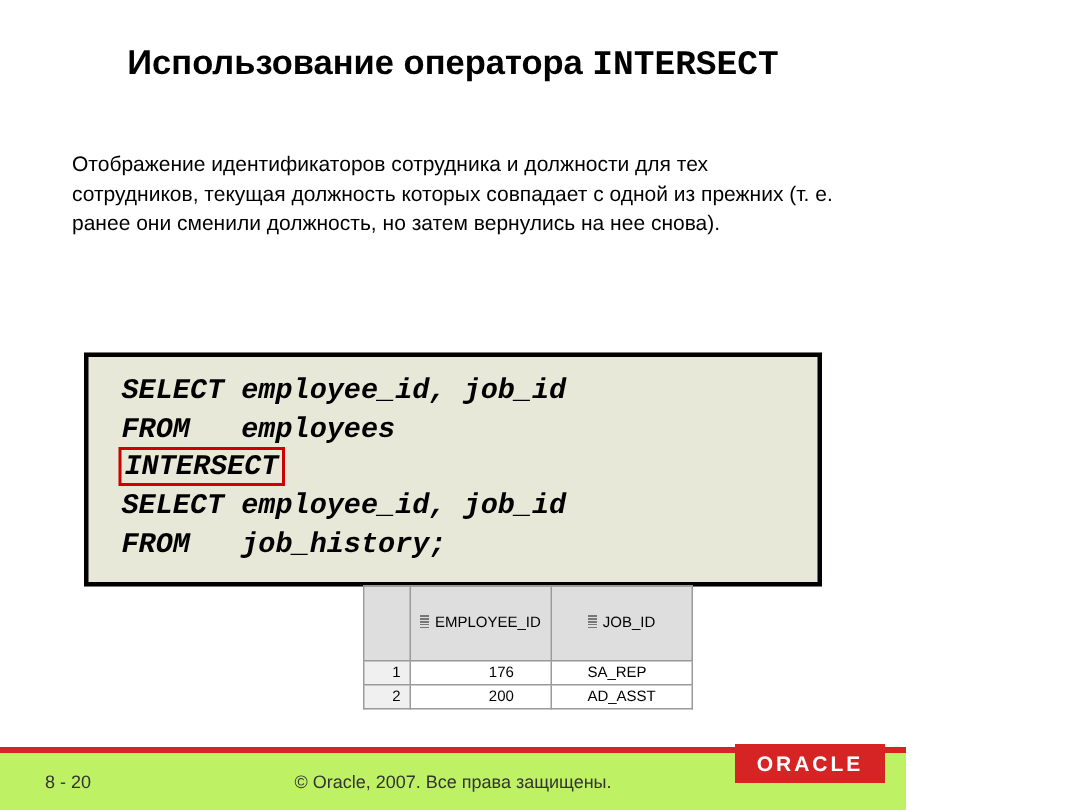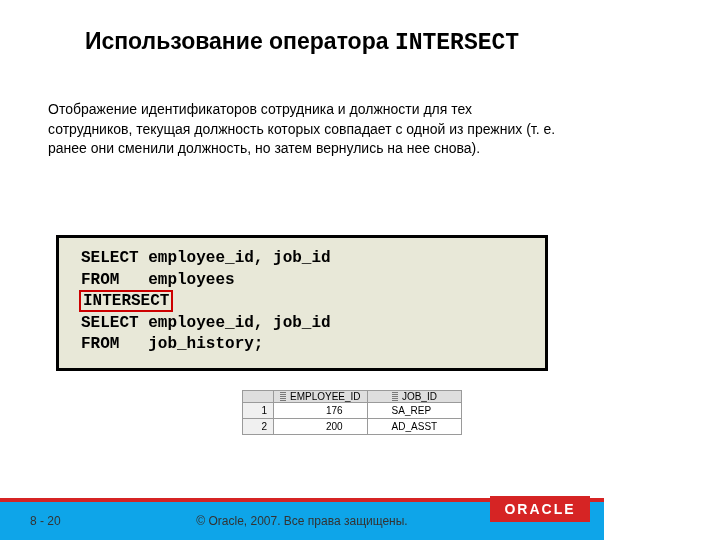--- a/index.html
+++ b/index.html
@@ -43,45 +43,46 @@
   }
   .code-block {
     position: absolute;
     top: 235px;
     left: 56px;
     right: 56px;
     border: 3px solid #000;
     background: #e8e8d8;
     padding: 10px 22px 12px 22px;
     font-family: "Courier New", Courier, monospace;
-    font-size: 16px;
+    font-size: 19px;
     font-weight: bold;
     line-height: 1.35;
     white-space: pre;
+    font-style: italic;
   }
   .hl {
     border: 2px solid #cc0000;
     padding: 0 2px;
     margin-left: -2px;
   }
   .result-table {
     position: absolute;
     top: 390px;
     left: 242px;
     border-collapse: collapse;
     font-family: Tahoma, Arial, sans-serif;
     font-size: 10px;
   }
   .result-table th, .result-table td {
     border: 1px solid #9a9a9a;
   }
   .result-table th {
     background: #dedede;
     font-weight: normal;
-    padding: 0 6px;
+    padding: 19px 6px;
     text-align: center;
   }
   .result-table th.rownum {
     width: 18px;
   }
   .result-table th .grip {
     display: inline-block;
     width: 6px;
     height: 10px;
     background: repeating-linear-gradient(
@@ -109,21 +110,21 @@
     bottom: 38px;
     height: 4px;
     background: #d62424;
   }
   .footer {
     position: absolute;
     left: 0;
     right: 0;
     bottom: 0;
     height: 38px;
-    background: #0ea5e9;
+    background: #bef264;
     box-sizing: border-box;
   }
   .page-num {
     position: absolute;
     left: 30px;
     bottom: 12px;
     font-size: 12px;
     color: #333;
   }
   .copyright {

